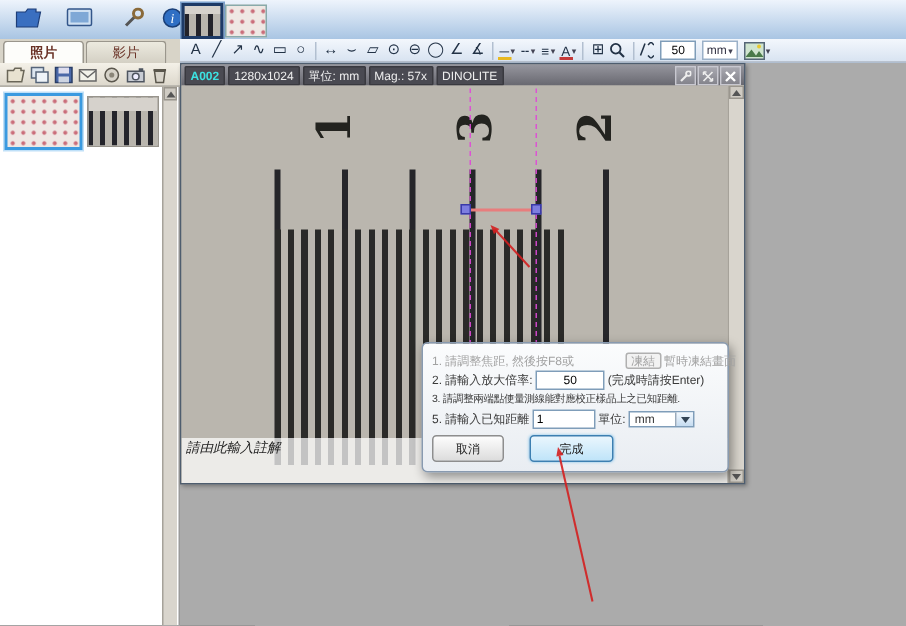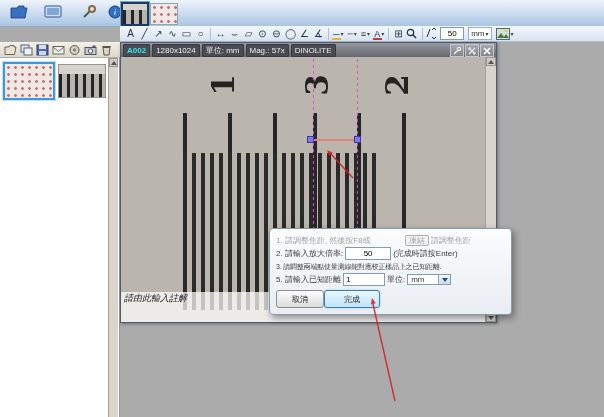--- a/index.html
+++ b/index.html
@@ -76,35 +76,35 @@
         background:repeating-linear-gradient(90deg,#2a2a28 0 4px,rgba(0,0,0,0) 4px 9px);}
   .dashline{position:absolute;top:2px;width:1px;height:176px;opacity:.9;
             background:repeating-linear-gradient(180deg,#e048d8 0 3px,rgba(0,0,0,0) 3px 6px);}
   .mline{position:absolute;left:190px;top:82px;width:50px;height:2px;background:#e87d7d;}
   .mpt{position:absolute;top:79px;width:7px;height:7px;background:#7d7de0;border:1px solid #3a3aa8;box-sizing:border-box;}
   .anno{position:absolute;left:0;bottom:0;width:365px;height:30px;background:rgba(255,255,255,.72);
         font-size:9px;line-height:14px;padding-left:3px;color:#222;
         font-style:italic;font-family:Liberation Mono, monospace;}
 
   
-  .dlg{left:269px;top:228px;width:243px;height:87px;z-index:40;
+  .dlg{left:281px;top:228px;width:205px;height:87px;z-index:40;
        background:linear-gradient(#fbfcfd,#e9edf2);border:1px solid #889ab0;border-radius:4px;
        box-shadow:2px 3px 7px rgba(0,0,0,.4);font-size:8px;color:#3a3a3a;box-sizing:border-box;
        padding:5px 6px 0 6px;}
   .dlg .row{white-space:nowrap;height:13px;line-height:13px;display:flex;align-items:center;gap:2px;}
   .dlg .muted{color:#a2a2a2;}
   .frozen-btn{display:inline-block;border:1px solid #b0b0b0;border-radius:2px;color:#a2a2a2;
               padding:0 3px;height:9px;line-height:9px;background:#f2f2f2;margin-left:32px;}
   .dlg input{height:11px;border:1px solid #7f9db9;background:#fff;font-size:8px;padding:0 2px;
              font-family:"Liberation Sans",sans-serif;}
   .combo{display:flex;align-items:center;border:1px solid #7f9db9;background:#fff;height:11px;width:44px;
          font-size:8px;padding-left:3px;box-sizing:border-box;justify-content:space-between;cursor:pointer;}
   .combo .cbtn{width:11px;height:9px;background:linear-gradient(#f2f8fe,#c6dcf0);border-left:1px solid #9ab;
                display:flex;align-items:center;justify-content:center;}
-  .dlg .btnrow{display:flex;align-items:center;gap:0;margin-top:4px;}
+  .dlg .btnrow{display:flex;align-items:center;gap:17px;margin-top:4px;}
   .dbtn{height:16px;font-size:8px;border:1px solid #8e8e8e;border-radius:3px;cursor:pointer;
         background:linear-gradient(#fdfdfd,#dcdcdc);color:#222;
         display:flex;align-items:center;justify-content:center;padding:0 6px;}
   .dbtn.default{border:1px solid #3c7fb1;background:linear-gradient(#eaf6fd,#bfe4f9);box-shadow:0 0 2px #7ec0ea;}
   .step3{font-size:7px;letter-spacing:-0.2px;}
 
   .arrows{left:0;top:0;z-index:50;pointer-events:none;}
   svg{display:block;}
 </style>
 </head>
@@ -133,20 +133,26 @@
     <span class="bigicon" style="left:104px">
       <svg width="14" height="14" viewBox="0 0 14 14">
           <circle cx="7" cy="7" r="6" fill="#2f6fc4" stroke="#1a3f78"></circle>
           <text x="7" y="10" text-anchor="middle" font-size="9" fill="#fff" font-family="Liberation Serif,serif" font-style="italic">i</text>
         </svg>
     </span>
     <span class="pv-thumb sel pat-ruler" style="left:121px;width:24px"></span>
     <span class="pv-thumb pat-dots" style="left:150px;width:26px;border:1px solid #8aa;top:3px"></span>
   </div>
 
+  <div class="abs side-tabs">
+
+      <span class="tab active" style="left: 2px; width: 52px;">照片</span>
+
+      <span class="tab inactive" style="left: 57px; width: 52px;">影片</span>
+    </div>
 
   <div class="abs side-actions">
     <span class="aicon">
       <svg width="13" height="12" viewBox="0 0 13 12">
           <path d="M1 3 L5 3 L6 1.5 L10 1.5 L10 3 L12 3 L10.5 10.5 L1 10.5 Z" fill="#e8e2d0" stroke="#6a6658"></path>
         </svg>
     </span>
     <span class="aicon">
       <svg width="13" height="12" viewBox="0 0 13 12">
           <rect x="1" y="1" width="8" height="7" fill="#dce6f0" stroke="#56657a"></rect>
@@ -327,21 +333,21 @@
       <span class="sb-btn" style="bottom:0">
           <span class="tri-dn"></span>
         </span>
     </div>
   </div>
 
   <div class="abs dlg">
     <div class="row muted">
       <span>1. 請調整焦距, 然後按F8或</span>
       <span class="frozen-btn">凍結</span>
-      <span>請調整焦距</span>
+      <span>暫時凍結畫面</span>
     </div>
     <div class="row">
       <span>2. 請輸入放大倍率:</span>
       <input style="width: 40px; text-align: center;" value="50">
       <span>(完成時請按Enter)</span>
     </div>
     <div class="row step3">
       <span>3. 請調整兩端點使量測線能對應校正樣品上之已知距離.</span>
     </div>
     <div class="row">

